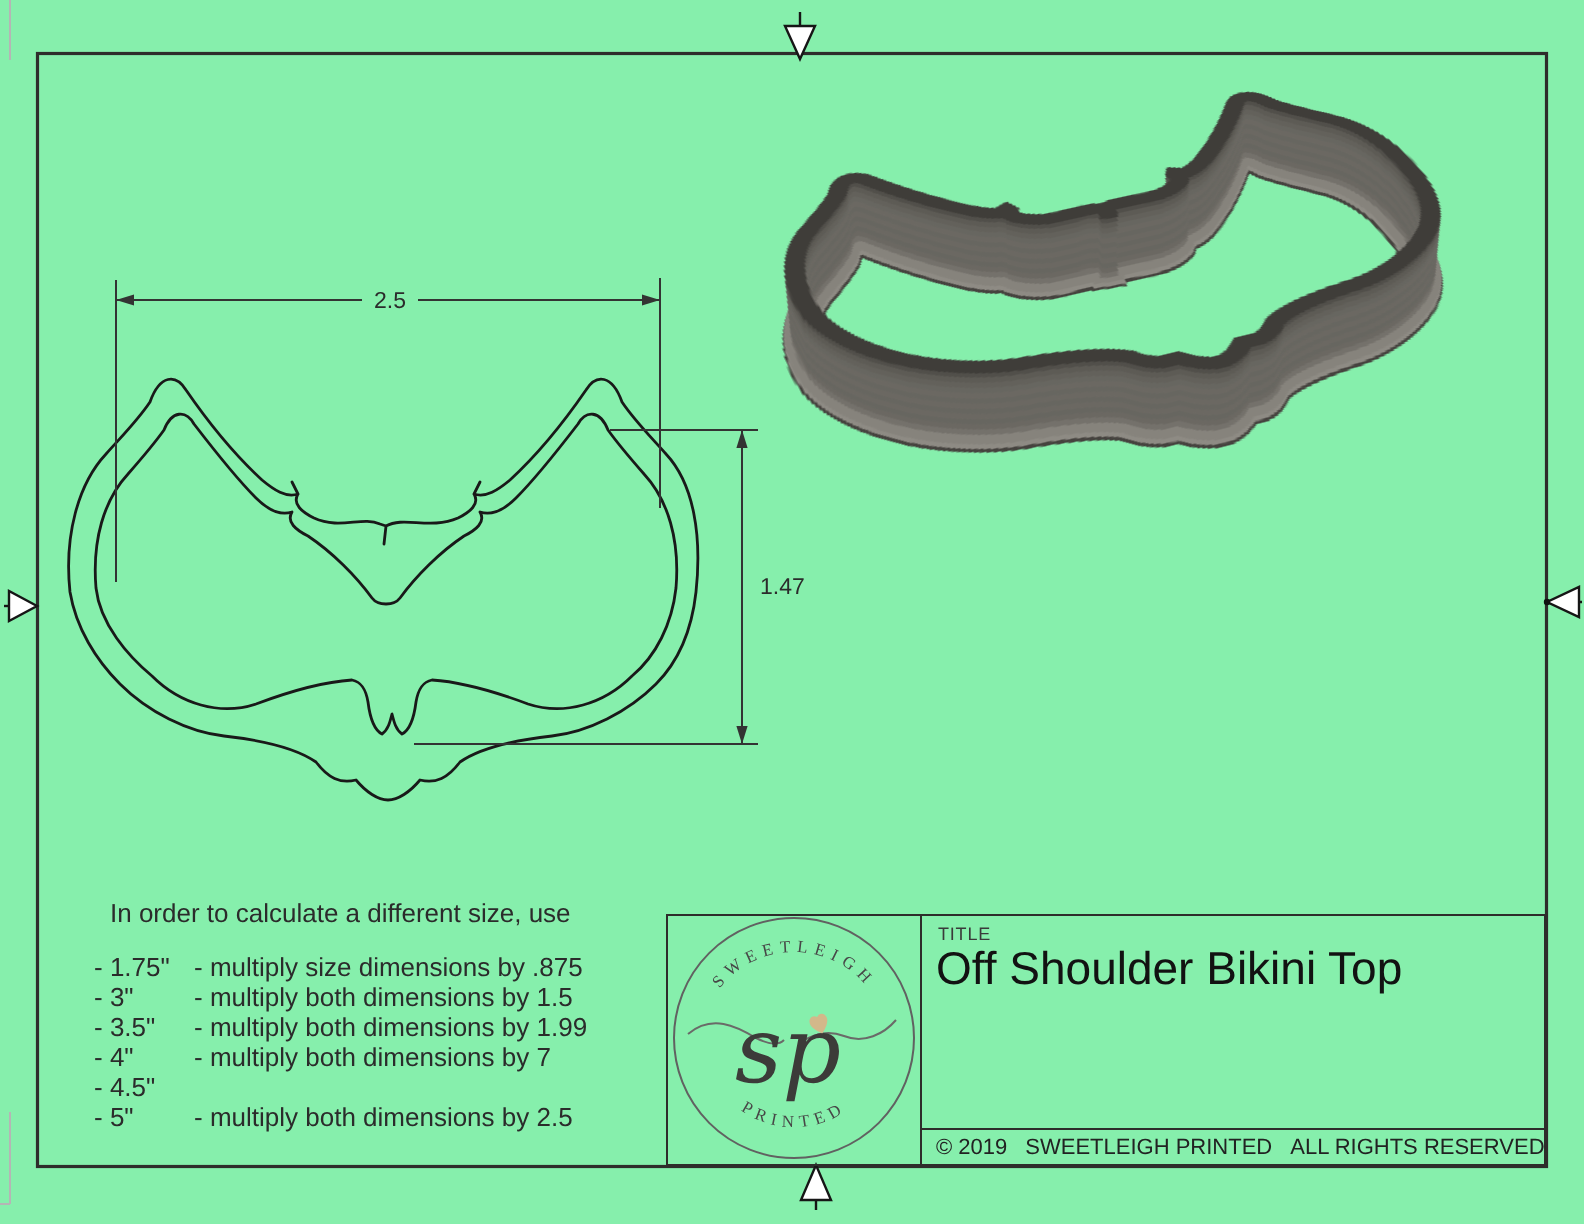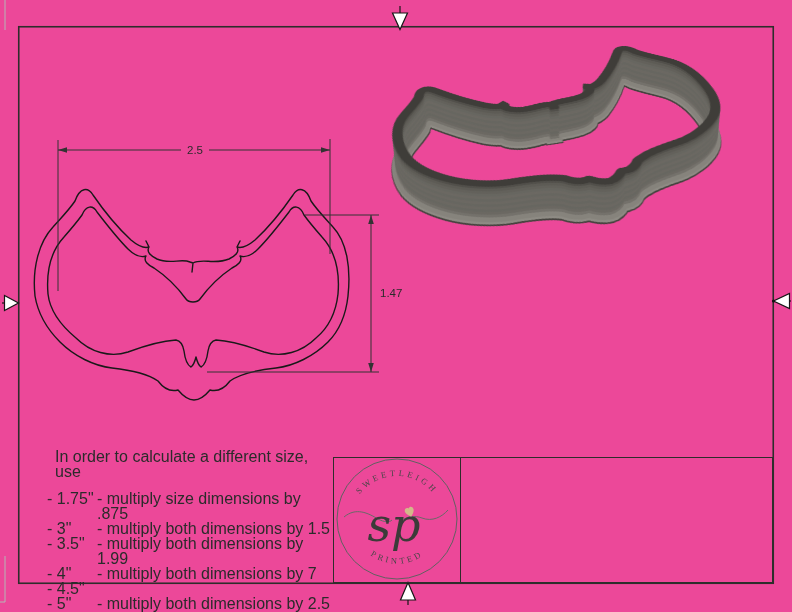--- a/index.html
+++ b/index.html
@@ -1,20 +1,20 @@
 <!DOCTYPE html>
 <html><head>
 <meta charset="utf-8">
 <style>
   html,body{margin:0;padding:0;background:#ffffff;}
-  .page{position:relative;width:792px;height:612px;background:#ec4899;overflow:hidden;
+  .page{position:relative;width:792px;height:612px;background:#86efac;overflow:hidden;
         font-family:"Liberation Sans",sans-serif;color:#1a1a1a;}
   .sheet-svg{position:absolute;left:0;top:0;}
   
-  .size-note{position:absolute;left:47px;top:449px;width:286px;font-size:16px;line-height:15px;color:#2b2b2b;}
+  .size-note{position:absolute;left:47px;top:449px;width:286px;font-size:13px;line-height:15px;color:#2b2b2b;}
   .size-note .intro{padding-left:8px;}
   .size-note .rows{margin-top:12px;}
   .mult-row{display:flex;}
   .mult-row .sz{width:50px;flex:0 0 50px;}
   
   .title-block{position:absolute;left:333px;top:457px;width:440px;height:126px;
                border:1.6px solid #2e2d2b;box-sizing:border-box;display:flex;}
   .logo-cell{position:relative;width:126px;flex:0 0 126px;border-right:1.6px solid #2e2d2b;overflow:visible;}
   .logo-cell svg{position:absolute;left:0;top:-1px;overflow:visible;}
   .title-cell{position:relative;flex:1;}
@@ -219,15 +219,24 @@
         </text>
         <text font-family="Liberation Serif, serif" font-size="8.5" letter-spacing="3" fill="#474747">
           <textPath href="#arcBot" startOffset="50%" text-anchor="middle">PRINTED</textPath>
         </text>
         <path d="M 10,60 C 22,50 34,56 44,62 C 50,65 55,66 58,63" fill="none" stroke="#6a6a68" stroke-width="1"></path>
         <path d="M 68,63 C 74,60 80,58 88,61 C 98,65 108,60 114,53" fill="none" stroke="#6a6a68" stroke-width="1"></path>
         <text x="60" y="84" text-anchor="middle" font-family="DejaVu Serif, serif" font-style="italic" font-size="46" fill="#3c3b39">sp</text>
         <path d="M0,3 C0,0 3,-1 4.5,1 C6,-1 9,0 9,3 C9,6 4.5,9.5 4.5,9.5 C4.5,9.5 0,6 0,3 Z" transform="translate(70,52) rotate(-18)" fill="#d3b88a"></path>
       </svg>
     </div>
+    <div class="title-cell">
+      <div class="title-label">TITLE</div>
+      <div class="title-text">Off Shoulder Bikini Top</div>
+      <div class="copyright-row">
+        <span>© 2019</span>
+        <span>SWEETLEIGH PRINTED</span>
+        <span>ALL RIGHTS RESERVED</span>
+      </div>
+    </div>
   </div>
 
 </div>
 
 </body></html>

